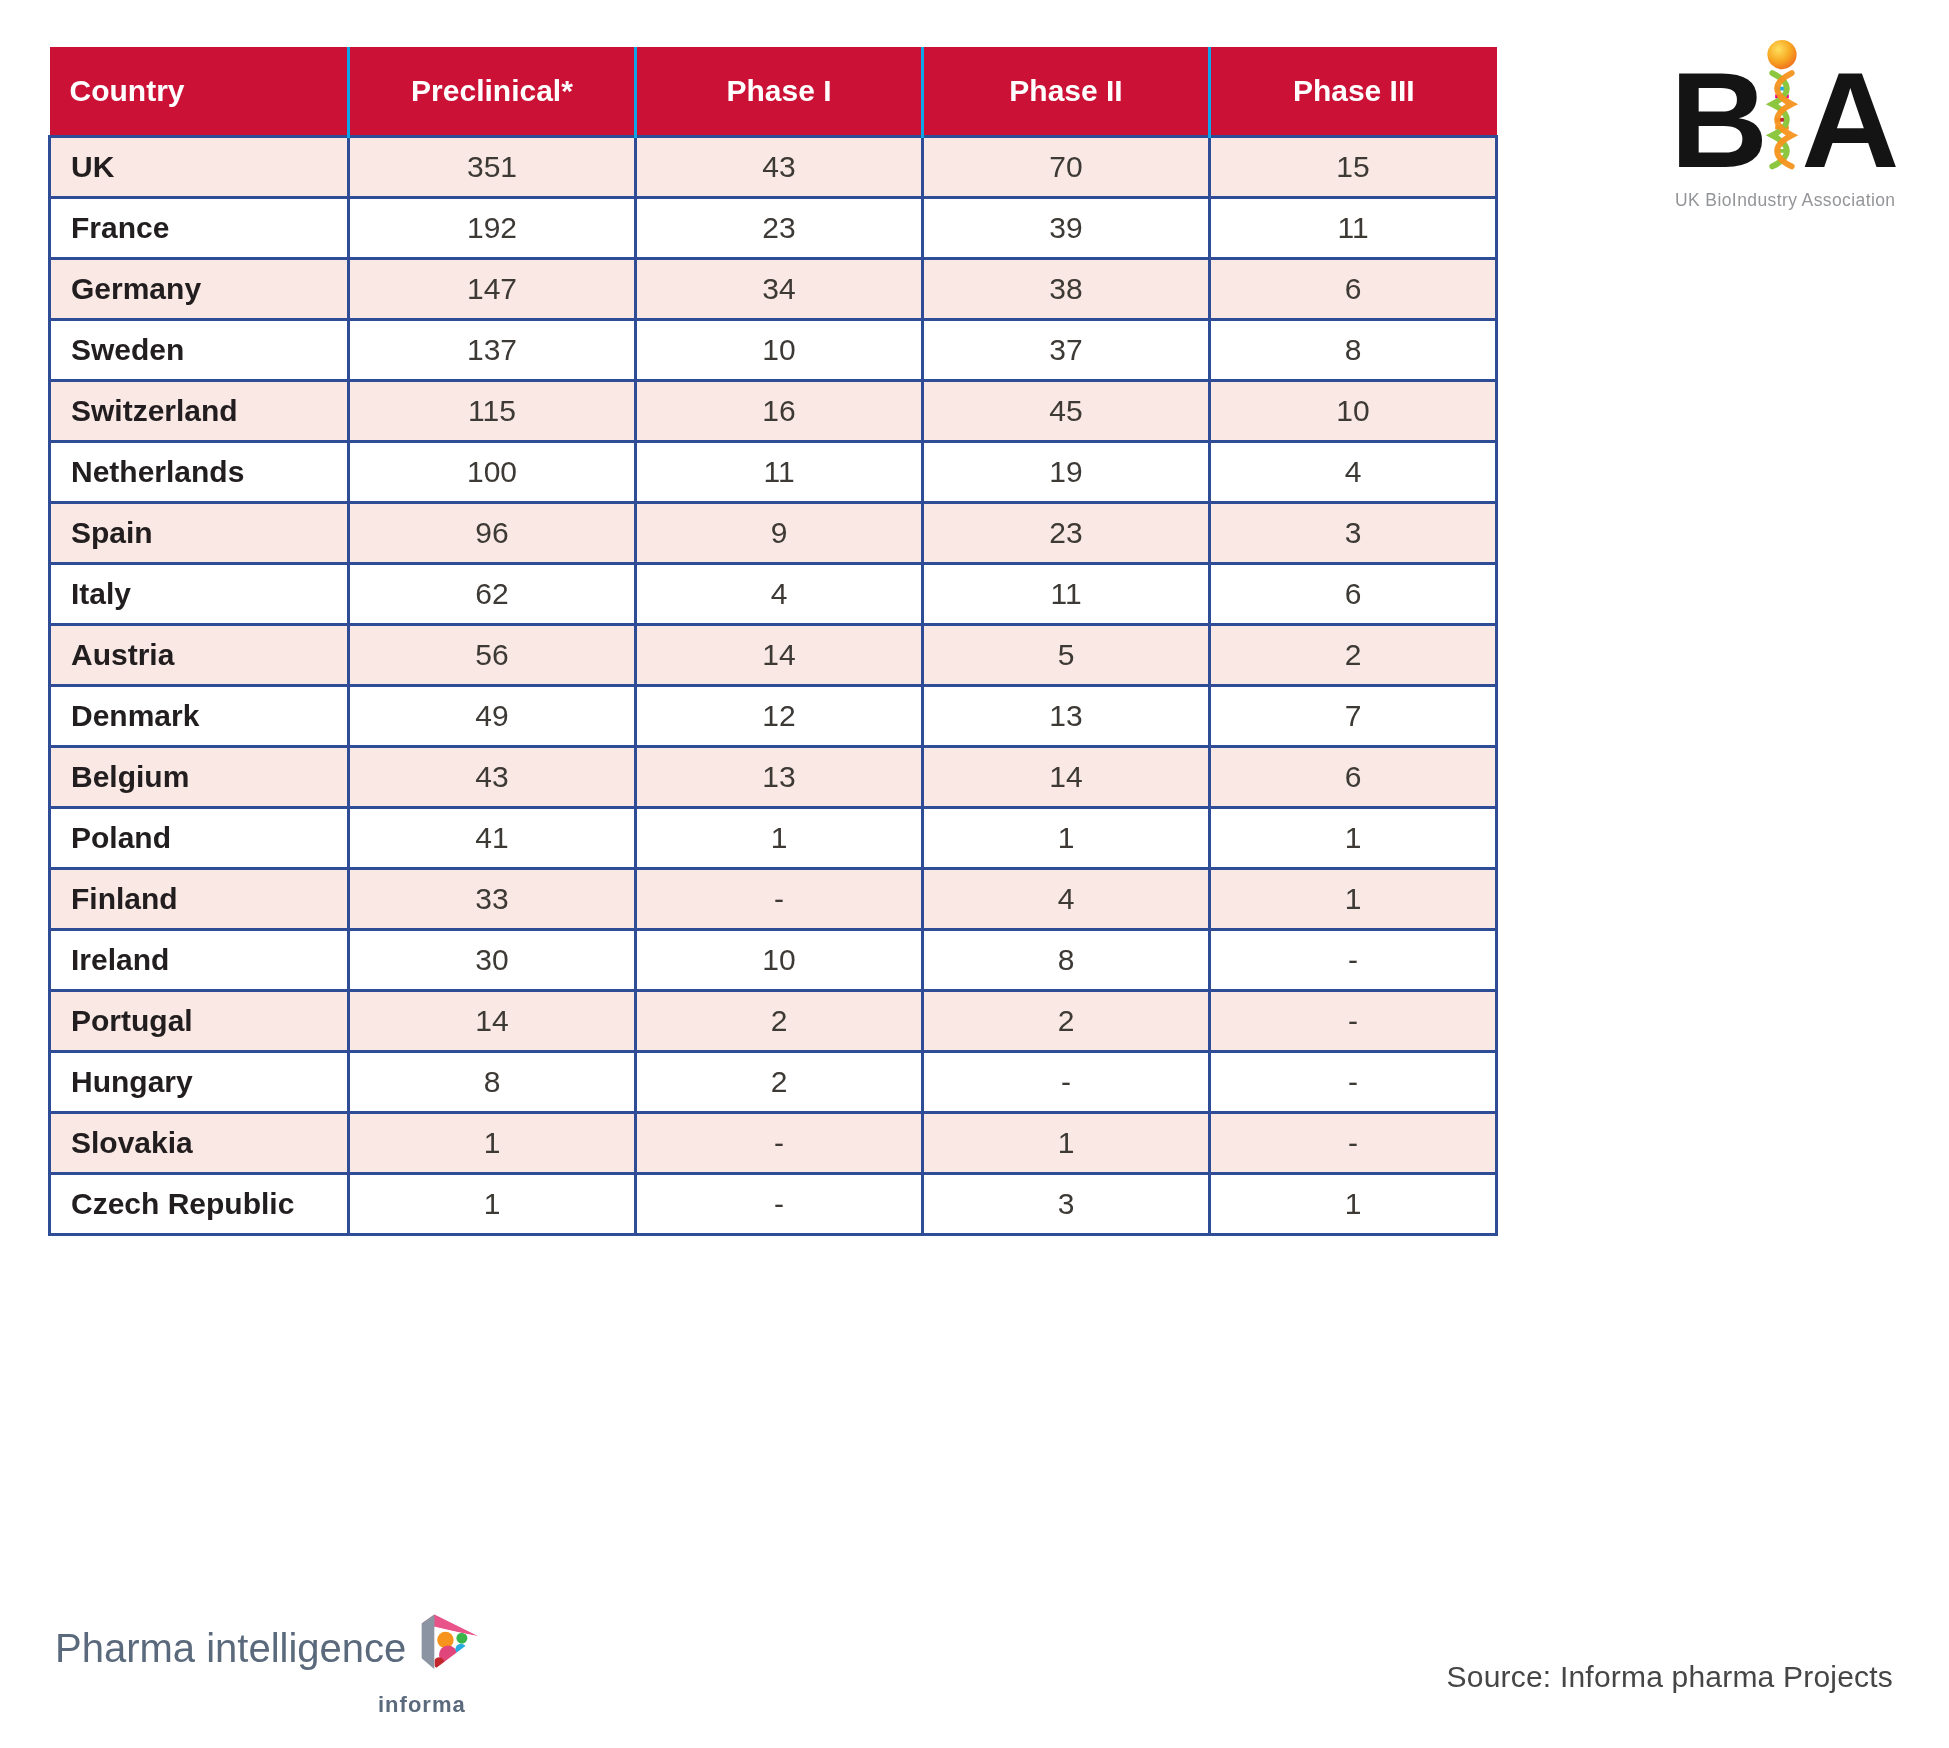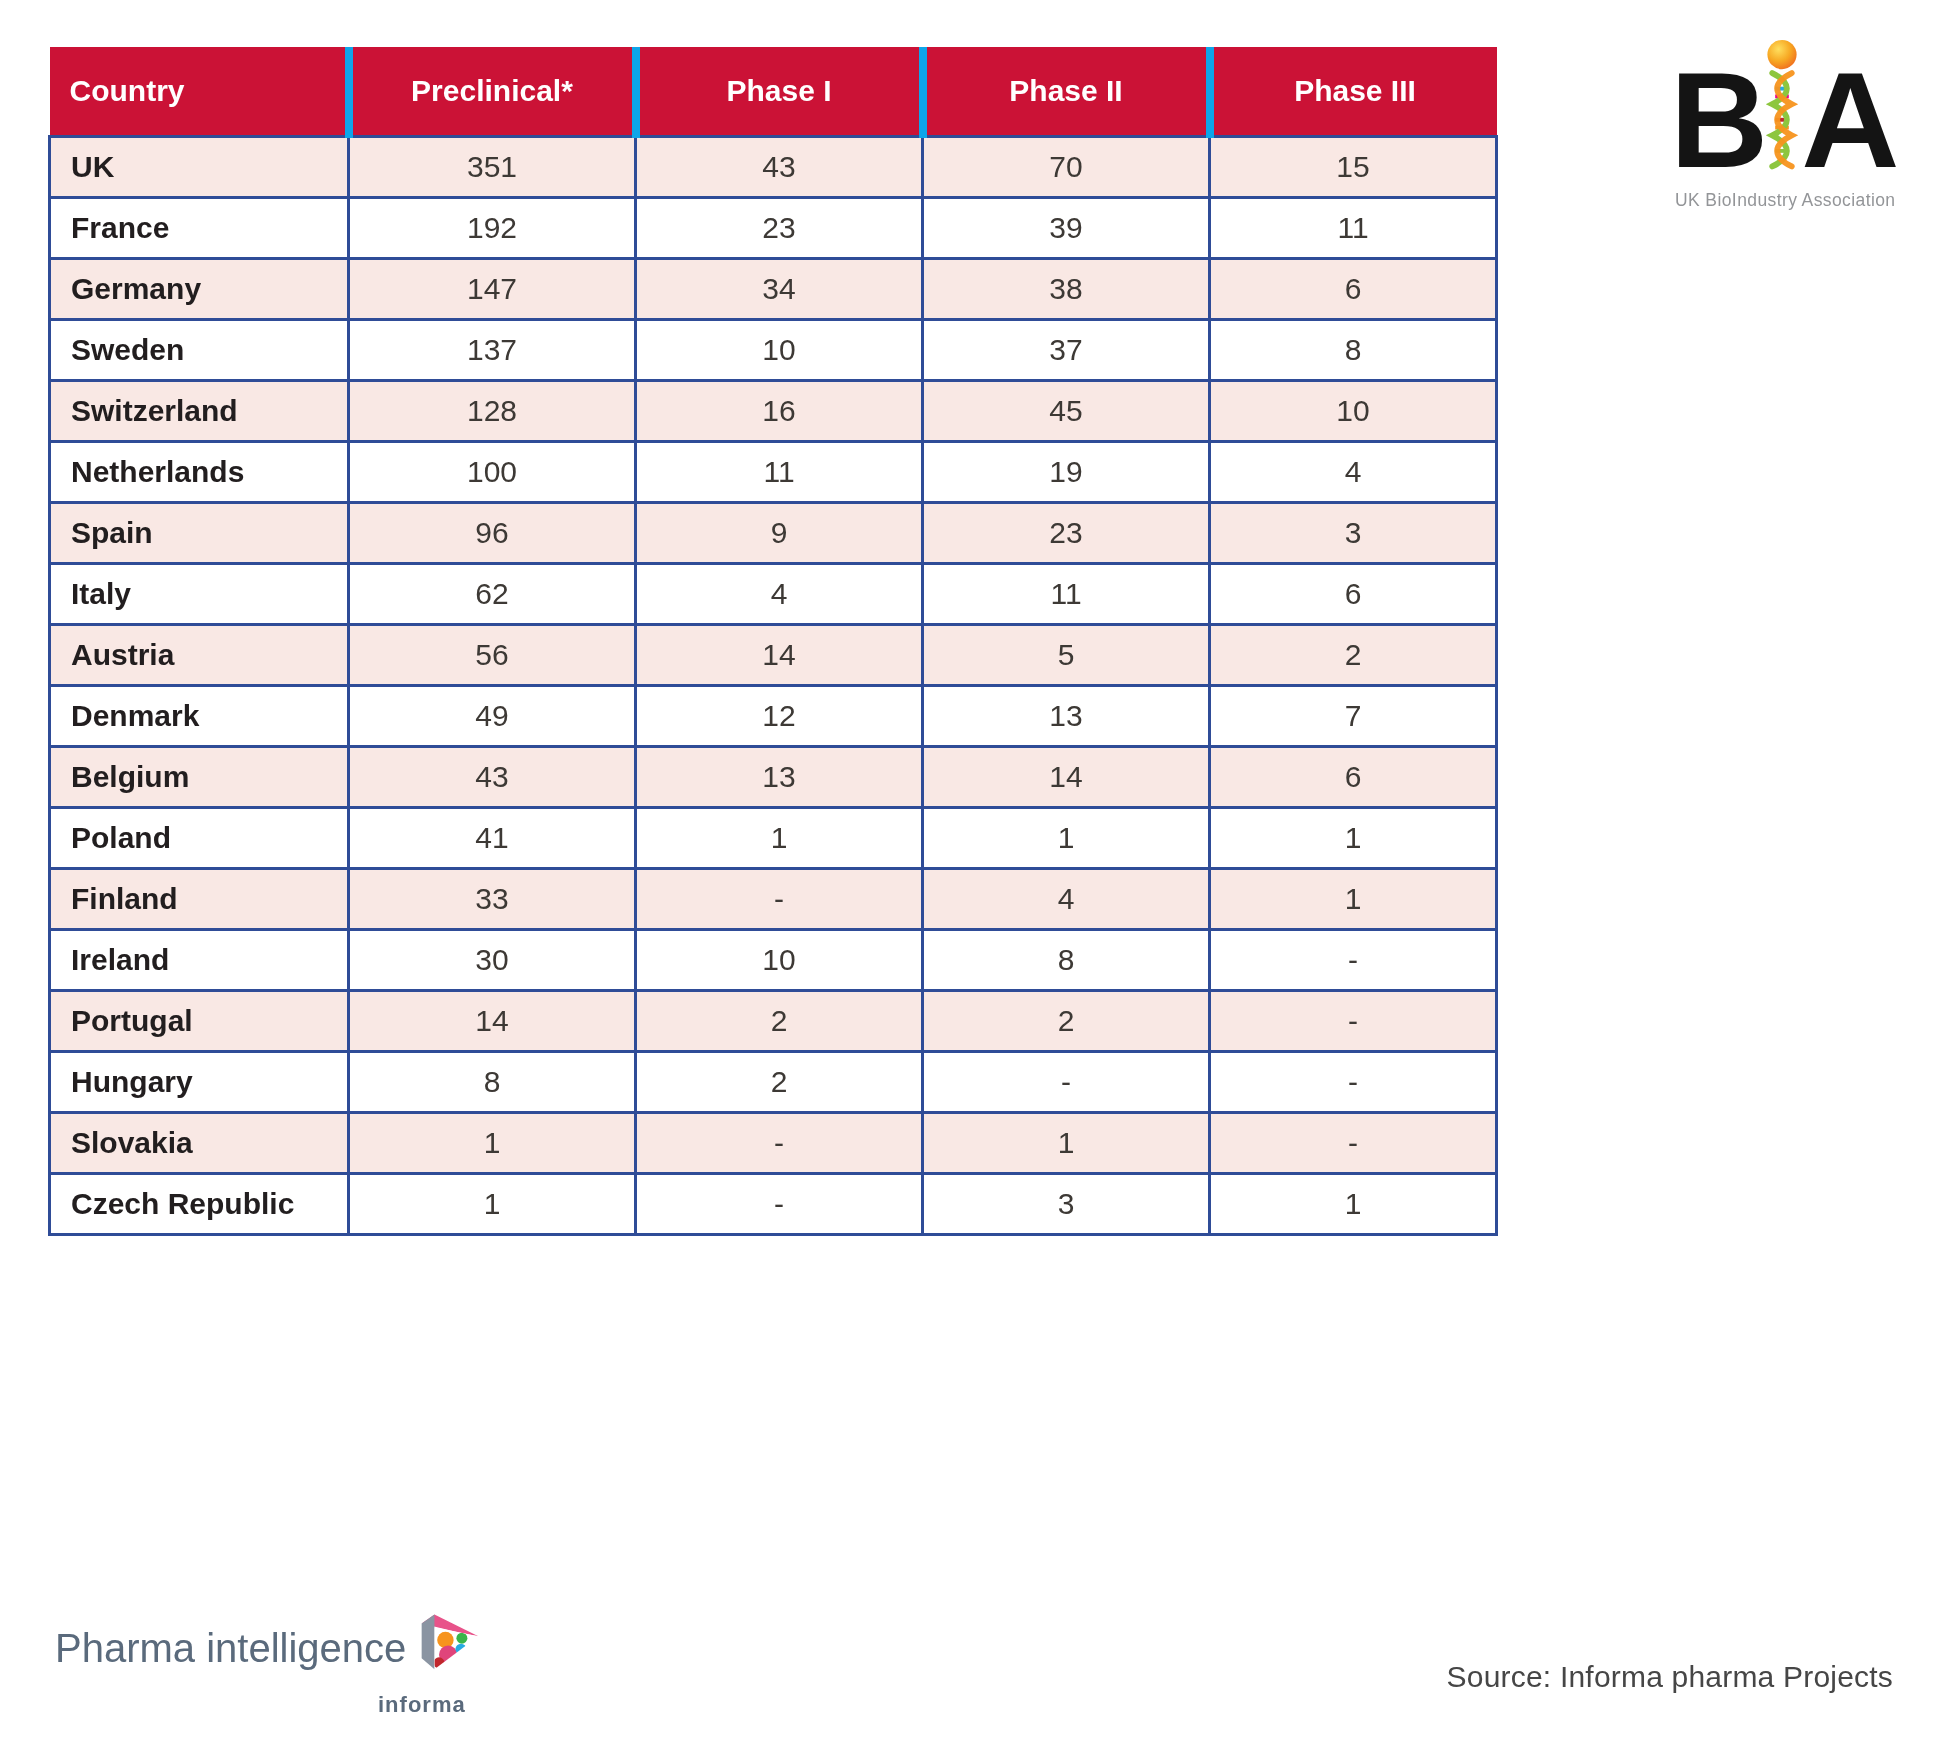--- a/index.html
+++ b/index.html
@@ -14,21 +14,21 @@
     border-collapse:collapse; table-layout:fixed;
   }
   table.pipeline col.c-country { width:299px; }
   table.pipeline col.c-val { width:287px; }
 
   thead th {
     background:var(--header-red); color:#ffffff;
     font-size:30px; font-weight:bold; height:72px; border:none;
     text-align:center; padding:8px;
   }
-  thead th + th { border-left:8px solid #0ea5e9; }
+  thead th + th { border-left:3px solid #0ea5e9; }
   thead th.col-country { text-align:left; padding-left:20px; }
 
   tbody td {
     border:3px solid var(--border-blue);
     height:58px; font-size:30px; padding:0; background:#ffffff;
   }
   tbody td.country {
     font-weight:bold; color:var(--country-text);
     text-align:left; padding-left:20px;
   }
@@ -110,21 +110,21 @@
         </tr>
         <tr class="white">
           <td class="country">Sweden</td>
           <td class="num">137</td>
           <td class="num">10</td>
           <td class="num">37</td>
           <td class="num">8</td>
         </tr>
         <tr class="pink">
           <td class="country">Switzerland</td>
-          <td class="num">128</td>
+          <td class="num">115</td>
           <td class="num">16</td>
           <td class="num">45</td>
           <td class="num">10</td>
         </tr>
         <tr class="white">
           <td class="country">Netherlands</td>
           <td class="num">100</td>
           <td class="num">11</td>
           <td class="num">19</td>
           <td class="num">4</td>

